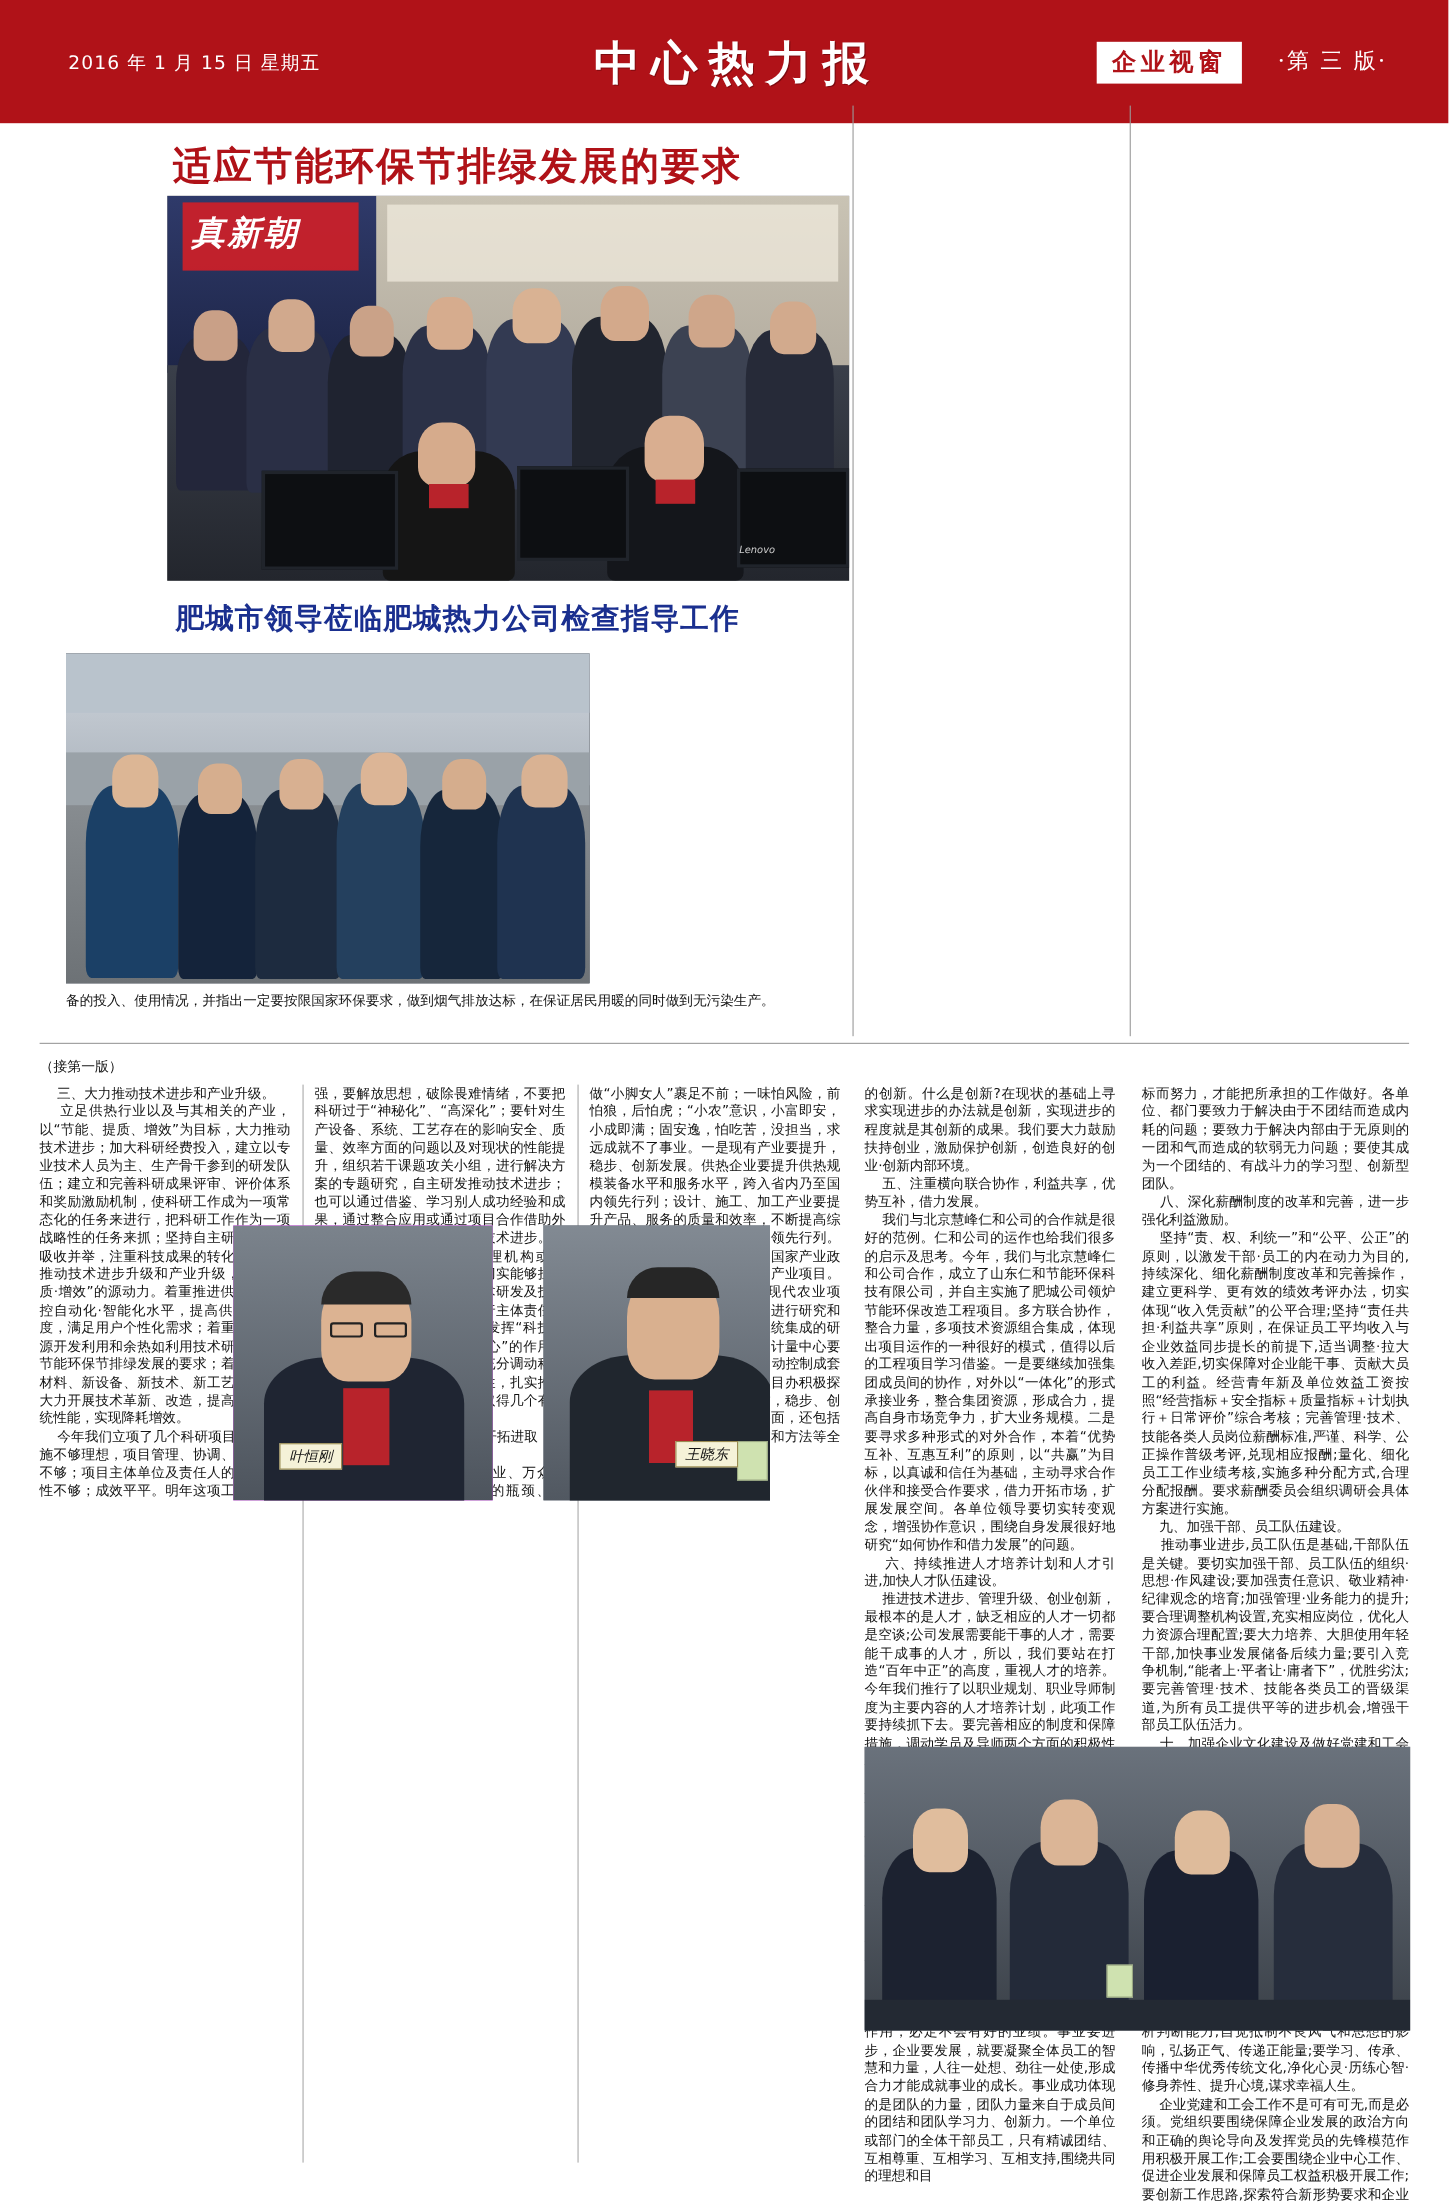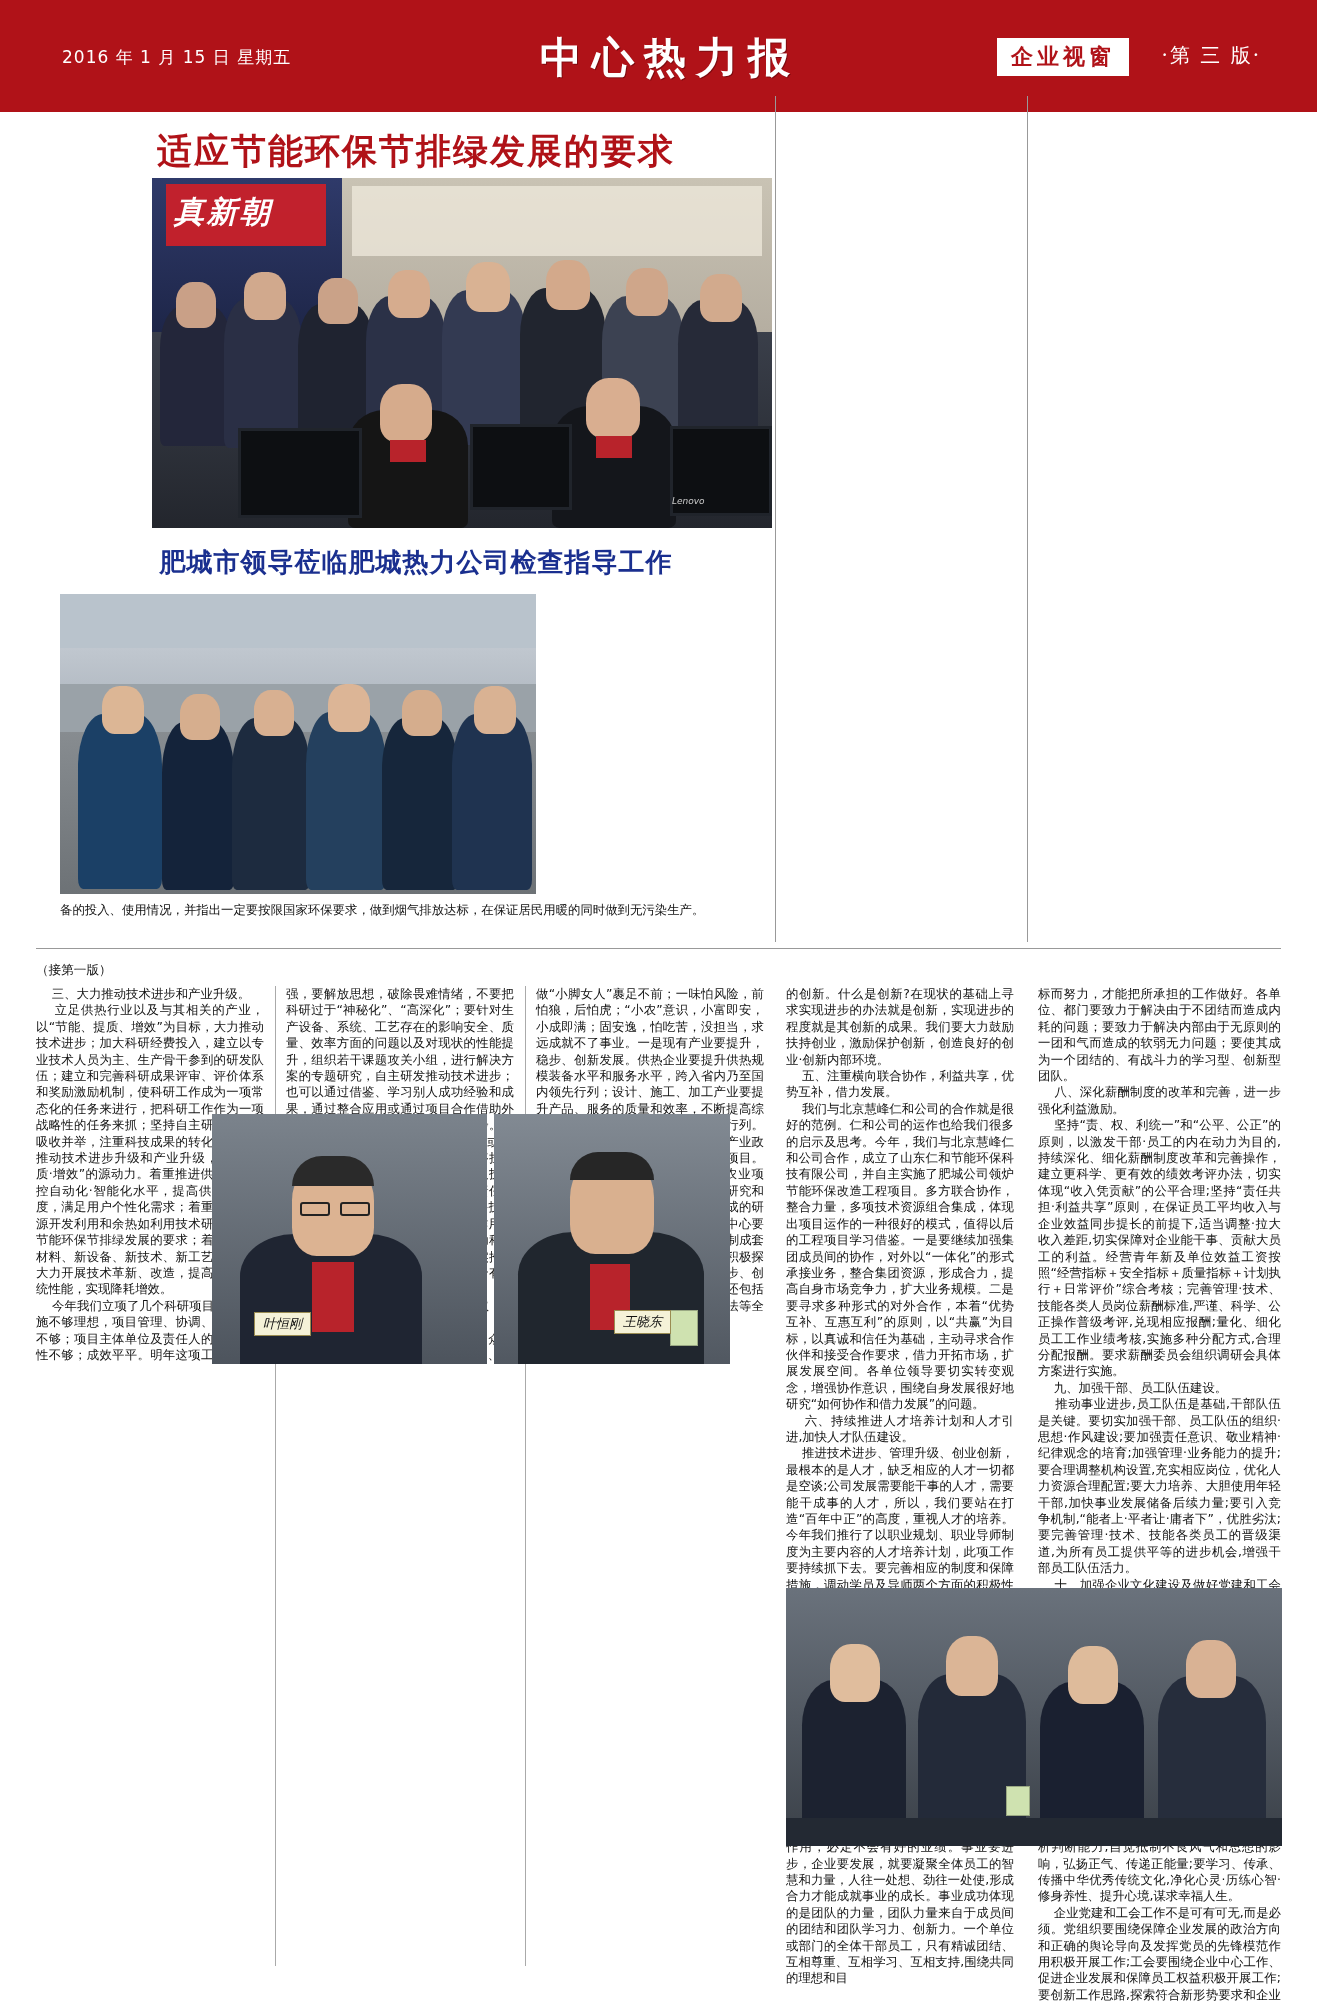--- a/index.html
+++ b/index.html
@@ -255,32 +255,32 @@
     坚持“责、权、利统一”和“公平、公正”的原则，以激发干部·员工的内在动力为目的,持续深化、细化薪酬制度改革和完善操作，建立更科学、更有效的绩效考评办法，切实体现“收入凭贡献”的公平合理;坚持“责任共担·利益共享”原则，在保证员工平均收入与企业效益同步提长的前提下,适当调整·拉大收入差距,切实保障对企业能干事、贡献大员工的利益。经营青年新及单位效益工资按照“经营指标＋安全指标＋质量指标＋计划执行＋日常评价”综合考核；完善管理·技术、技能各类人员岗位薪酬标准,严谨、科学、公正操作普级考评,兑现相应报酬;量化、细化员工工作业绩考核,实施多种分配方式,合理分配报酬。要求薪酬委员会组织调研会具体方案进行实施。
     九、加强干部、员工队伍建设。
     推动事业进步,员工队伍是基础,干部队伍是关键。要切实加强干部、员工队伍的组织·思想·作风建设;要加强责任意识、敬业精神·纪律观念的培育;加强管理·业务能力的提升;要合理调整机构设置,充实相应岗位，优化人力资源合理配置;要大力培养、大胆使用年轻干部,加快事业发展储备后续力量;要引入竞争机制,“能者上·平者让·庸者下”，优胜劣汰;要完善管理·技术、技能各类员工的晋级渠道,为所有员工提供平等的进步机会,增强干部员工队伍活力。
     十、加强企业文化建设及做好党建和工会工作。
     文化是企业的灵魂，是员工精神的源泉,是事业发展的人文环境。通过企业文化建设,营造“风正、气顺、人和”的氛围,把企业打造成员工幸福的“家园”和精神的“乐园”,使员工能够快乐地工作和在工作中体会快乐,有力地支撑企业健康发展。
     几年来，我们的企业文化建设可以说是在初步的基础上得到了提升。要树立起符合社会主义核心价值观(富强、民主、文明、和谐,是国家层面的价值目标;自由、平等、公正、法治,是社会层面的价值取向;爱国、敬业、诚信、友善,是公民个人层面的价值准则)和企业价值观(正人、正事、正品)的思想观念,增强对事物是与非·善与恶·真与假的分析判断能力,自觉抵制不良风气和思想的影响，弘扬正气、传递正能量;要学习、传承、传播中华优秀传统文化,净化心灵·历练心智·修身养性、提升心境,谋求幸福人生。
     企业党建和工会工作不是可有可无,而是必须。党组织要围绕保障企业发展的政治方向和正确的舆论导向及发挥党员的先锋模范作用积极开展工作;工会要围绕企业中心工作、促进企业发展和保障员工权益积极开展工作;要创新工作思路,探索符合新形势要求和企业实际的工作方式和方法,在企业发展中发挥有力的作用。公司上下要调动广大员工参与经营管理、为企业发展献计献策的热情，着力发挥和挖掘蕴藏在员工之中的智慧和潜力,有声有色、扎实有效地开展“合理化建议活动”,万众一心,有力地推动事业发展。
     以上阐述的十个方面的工作总要求,请集团各分工领导负责牵头·组织、调度;各单位、部门要密切联系自身工作实际、认真对照检查和研究,在高层会前分别拿出具体的行动方案,并在随时年度推进实施。
     同志们, 2015 已成过去,新的一年即将开启,让我们紧密地团结在一起,手挽手、肩并肩·昂首阔步,去迎接新的挑战和收获未来的希望, 坚信我们的明天会更加美好!          谢谢大家!</div>
 
-  <div class="photo" style="left:212px; top:1114px; width:275px; height:250px; background:#d946ef;">
+  <div class="photo" style="left:212px; top:1114px; width:236px; height:250px; background:#d946ef;">
     <div style="position:absolute;left:0;top:0;width:100%;height:100%;background:linear-gradient(#7b838c,#4d545d);"></div>
     <div class="torso" style="left:28px; top:120px; width:182px; height:140px; background:#1f2532;"></div>
     <div class="person" style="left:80px; top:46px; width:82px; height:96px; background:#dcb392;"></div>
     <div style="position:absolute;left:80px;top:42px;width:82px;height:30px;background:#2a2a2a;border-radius:40px 40px 0 0;"></div>
     <div style="position:absolute;left:88px;top:88px;width:26px;height:10px;border:2px solid #222;border-radius:3px;"></div>
     <div style="position:absolute;left:128px;top:88px;width:26px;height:10px;border:2px solid #222;border-radius:3px;"></div>
     <div style="position:absolute;left:100px;top:148px;width:42px;height:70px;background:#b8232b;"></div>
     <div class="nameplate" style="left:42px; top:198px;">叶恒刚</div>
   </div>
 
-  <div class="photo" style="left:494px; top:1114px; width:236px; height:250px; background:#5c6470;">
+  <div class="photo" style="left:494px; top:1114px; width:206px; height:250px; background:#5c6470;">
     <div style="position:absolute;left:0;top:0;width:100%;height:100%;background:linear-gradient(#828a93,#515861);"></div>
     <div class="torso" style="left:24px; top:118px; width:186px; height:142px; background:#20262e;"></div>
     <div class="person" style="left:76px; top:42px; width:84px; height:98px; background:#d9b08f;"></div>
     <div style="position:absolute;left:76px;top:38px;width:84px;height:28px;background:#262626;border-radius:40px 40px 0 0;"></div>
     <div style="position:absolute;left:96px;top:150px;width:40px;height:66px;background:#b8232b;"></div>
     <div style="position:absolute;left:176px;top:196px;width:26px;height:34px;background:#cfe2b0;border:1px solid #9aa883;"></div>
     <div class="nameplate" style="left:120px; top:196px;">王晓东</div>
   </div>
 
 

